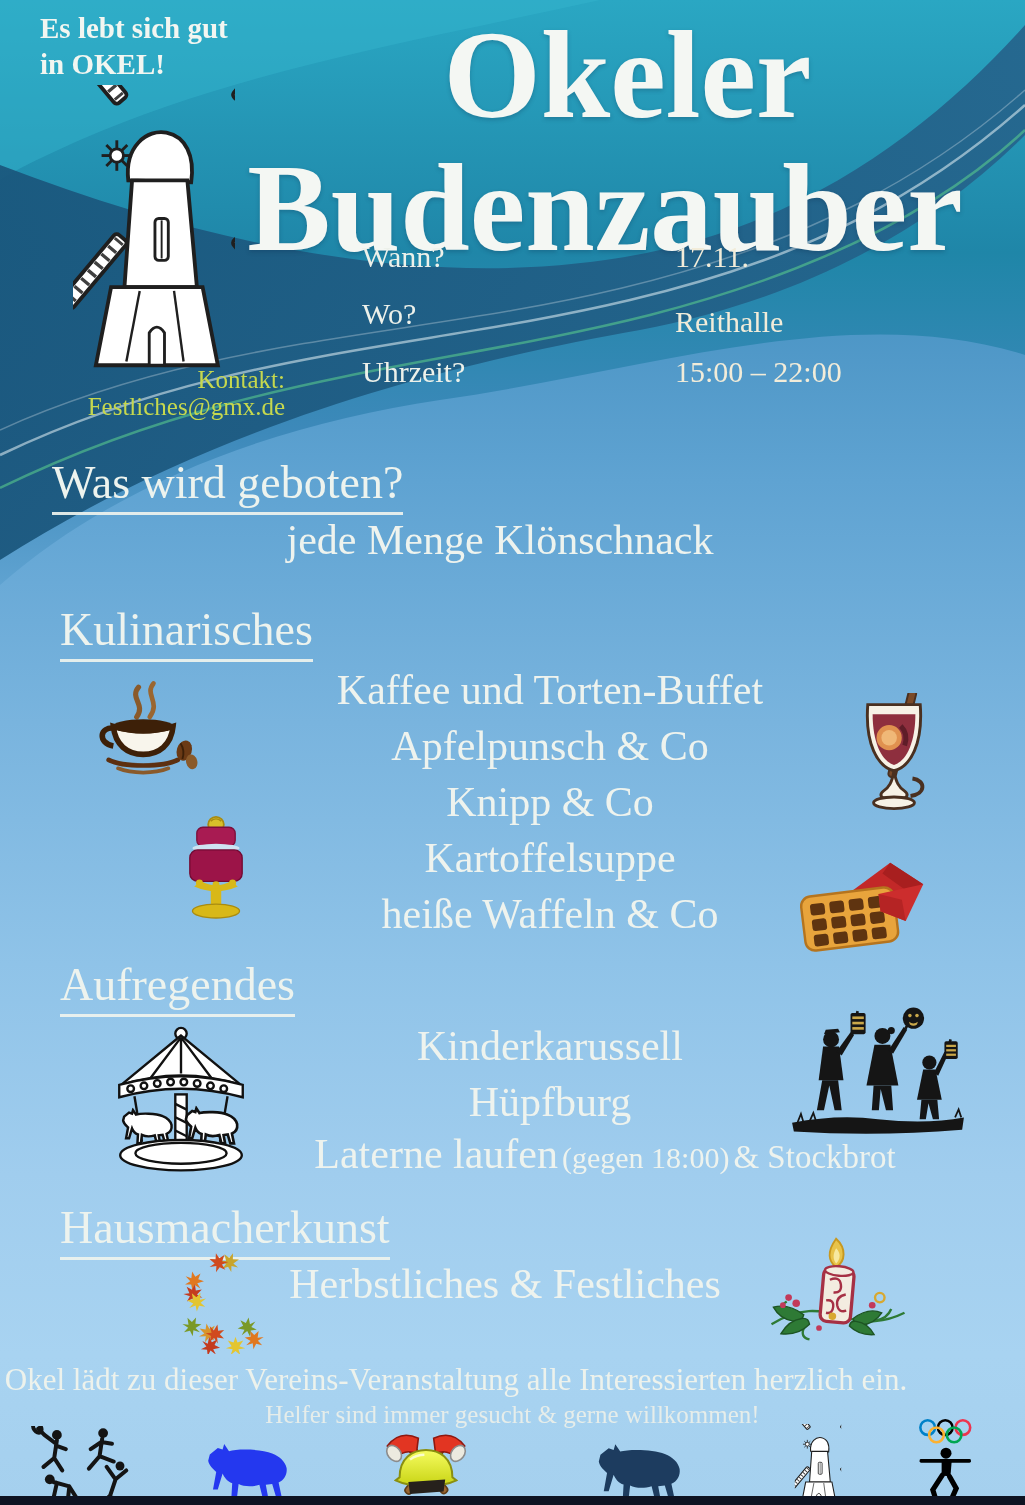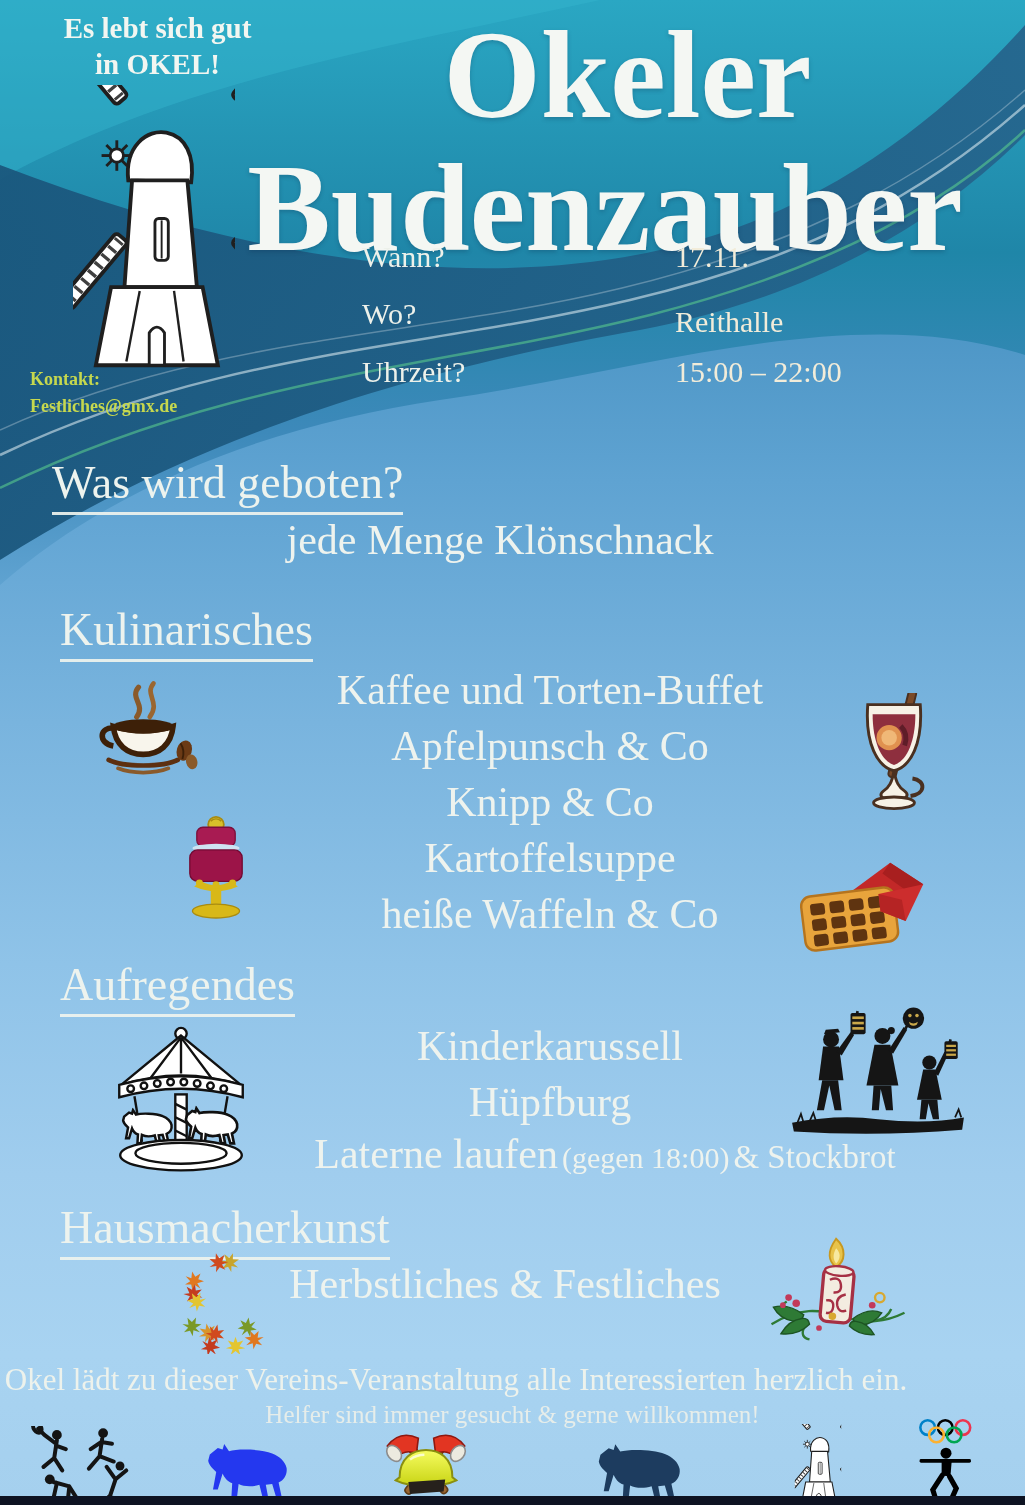--- a/index.html
+++ b/index.html
@@ -3,28 +3,28 @@
 <meta charset="utf-8">
 <style>
   html,body{margin:0;padding:0;background:#222;}
   .poster{
     position:relative;width:1025px;height:1505px;margin:0 auto;overflow:hidden;
     font-family:"Liberation Serif","DejaVu Serif",serif;
     background:linear-gradient(180deg,#2f7dac 0%,#3a86b6 8%,#4a94c4 20%,#5fa3d2 32%,#79b4de 48%,#8fc3e8 64%,#a0cdee 78%,#a8d3f1 90%,#a5d0ee 100%);
   }
   .abs{position:absolute;}
   .txt{color:#eef3ee;white-space:nowrap;}
-  .badge{font-size:29px;font-weight:700;text-align:center;line-height:36px;color:#f2f6f1;}
+  .badge{font-size:29px;font-weight:700;line-height:36px;color:#f2f6f1;}
   .title{font-size:125px;font-weight:700;line-height:1;color:#f4f7f3;text-shadow:0 2px 4px rgba(10,40,70,.25);}
   .qa{font-size:30px;color:#edf1ea;}
   .qa-val{color:#f2ecd9;}
   .heading{font-size:46px;color:#edf3ee;border-bottom:3px solid rgba(238,243,238,.92);padding-bottom:3px;display:inline-block;}
   .item{font-size:42px;color:#eef3ee;}
   .center{text-align:center;}
-  .contact{font-size:18px;font-weight:700;color:#c6d84e;text-align:left;line-height:27px;}
+  .contact{font-size:25px;font-weight:400;color:#c6d84e;text-align:right;line-height:27px;}
   .footer1{font-size:31px;color:#edf2ec;text-align:center;}
   .footer2{font-size:25px;color:#e6edea;text-align:center;}
   .note{font-size:30px;}
   .suffix{font-size:33px;}
   svg{display:block;}
   .bstrip{background:#0e1322;}
 </style>
 </head>
 <body>
 

